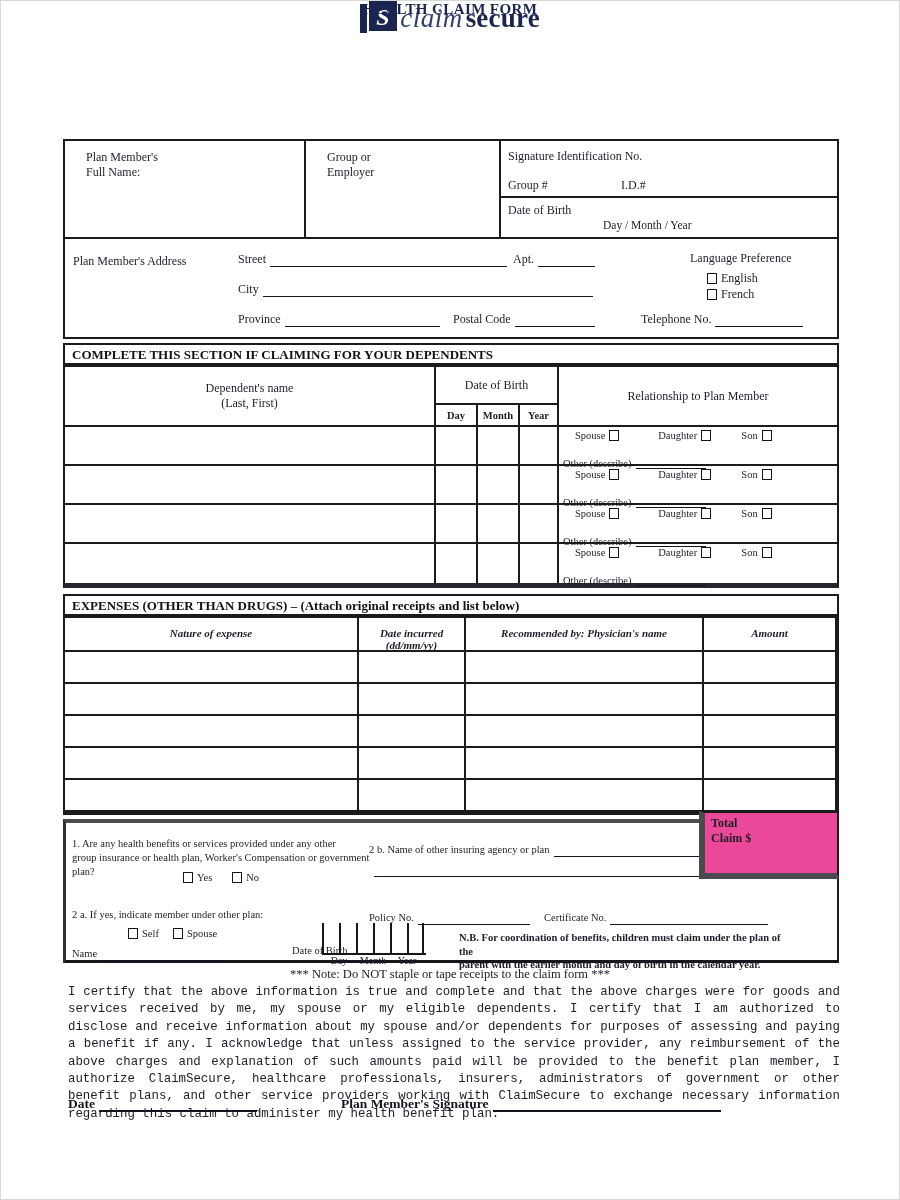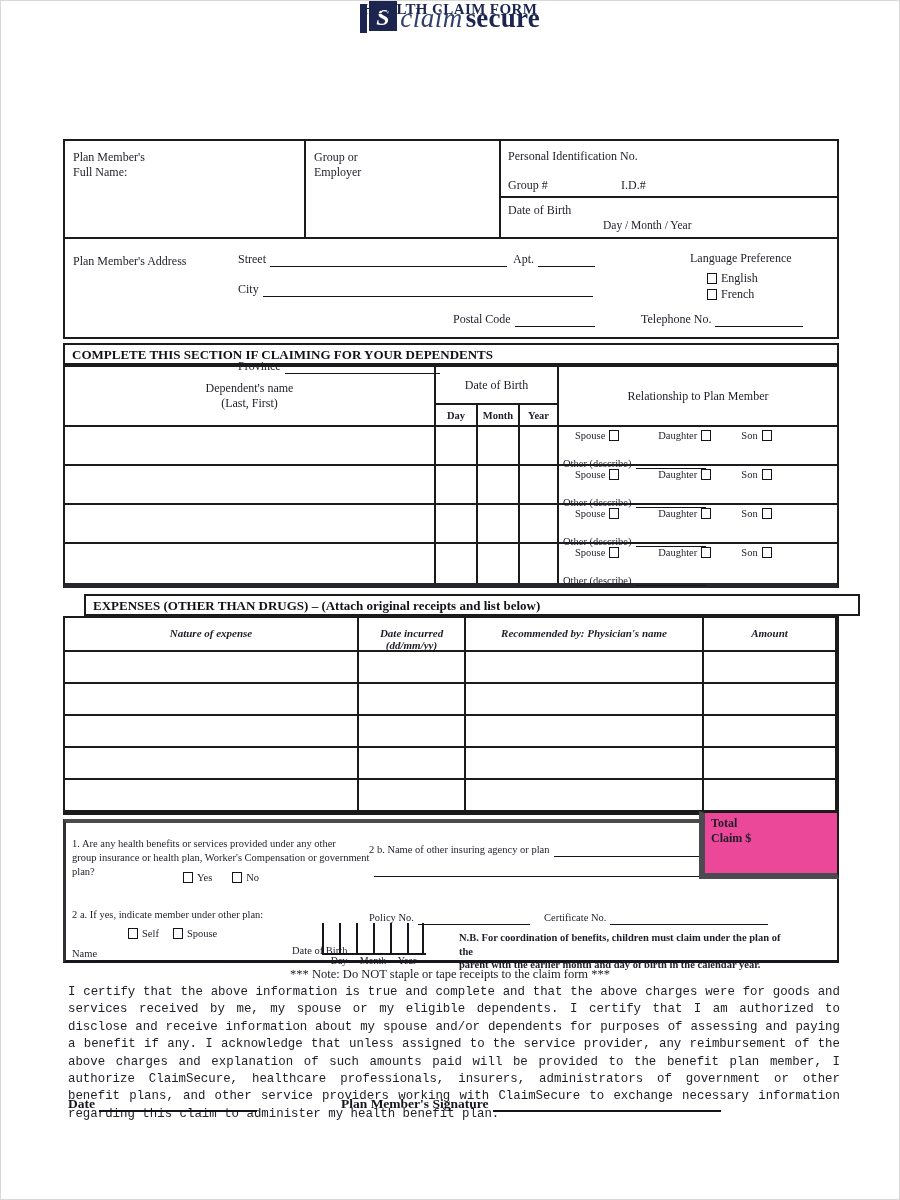--- a/index.html
+++ b/index.html
@@ -34,21 +34,21 @@
   #logo .licon { width:37px; height:33px; position:relative; }
   .brand-claim  { font-style:italic; font-size:27px; color:#33406e; letter-spacing:0.5px; }
   .brand-secure { font-weight:bold; font-size:27px; color:#1b2550; letter-spacing:0.2px; }
   #form-title { left:0; right:0; top:113; text-align:center; font-weight:bold; font-size:15px; color:#1b2550; letter-spacing:0.4px; }
   
   #box-top {
     left:62px; top:138px; width:776px; height:100px;
     border:2px solid #1b1b1b;
     display:grid; grid-template-columns:241px 195px 1fr;
   }
-  #box-top .cell { padding:9px 8px; font-size:12px; }
+  #box-top .cell { padding:9px 21px; font-size:12px; }
   .brd-r { border-right:2px solid #1b1b1b; }
   #cellC { position:relative; padding:0; }
   #cellC .upper { position:relative; height:57px; border-bottom:2px solid #1b1b1b; }
   #cellC .lower { position:relative; height:39px; }
   
   #box-address {
     left:62px; top:238px; width:776px; height:100px;
     border:2px solid #1b1b1b; border-top:none; position:absolute;
   }
   
@@ -130,21 +130,21 @@
   </div>
   <div id="form-title" class="abs">HEALTH CLAIM FORM</div>
 
   <div id="box-top" class="abs">
     <div class="cell brd-r ml">Plan Member's
 Full Name:</div>
     <div class="cell brd-r ml">Group or
 Employer</div>
     <div id="cellC">
       <div class="upper">
-        <span class="abs lbl" style="left:7px; top:8px;">Personal Identification No.</span>
+        <span class="abs lbl" style="left:7px; top:8px;">Signature Identification No.</span>
         <span class="abs lbl" style="left:7px; top:37px;">Group #</span>
         <span class="abs lbl" style="left:120px; top:37px;">I.D.#</span>
       </div>
       <div class="lower">
         <span class="abs lbl" style="left:7px; top:5px;">Date of Birth</span>
         <span class="abs" style="left:102px; top:21px; font-size:11.5px;">Day  /  Month  /  Year</span>
       </div>
     </div>
   </div>
 
@@ -155,21 +155,21 @@
       <span class="lbl">Street</span><span class="fl" style="width:237px;"></span>
     </span>
     <span class="abs" style="left:448px; top:10px;">
       <span class="lbl">Apt.</span><span class="fl" style="width:57px;"></span>
     </span>
 
     <span class="abs" style="left:173px; top:40px;">
       <span class="lbl">City</span><span class="fl" style="width:330px;"></span>
     </span>
 
-    <span class="abs" style="left:173px; top:70px;margin-top:47px;">
+    <span class="abs" style="left:173px; top:70px;">
       <span class="lbl">Province</span><span class="fl" style="width:155px;"></span>
     </span>
     <span class="abs" style="left:388px; top:70px;">
       <span class="lbl">Postal Code</span><span class="fl" style="width:80px;"></span>
     </span>
 
     <span class="abs lbl" style="left:625px; top:12px;">Language Preference</span>
     <span class="abs" style="left:638px; top:29px;">
       <span class="cbx"></span><span class="lbl">English</span>
     </span>
@@ -276,21 +276,21 @@
           </span>
         <span class="grp">
             <span>Son</span>
             <span class="cbx"></span>
           </span>
       </div>
       <div class="relrow2"><span>Other (describe)</span><span class="fl" style="width:70px;"></span></div>
     </div>
   </div>
 
-  <div class="abs section-bar" style="top:593px;margin-left:21px;">EXPENSES (OTHER THAN DRUGS) – (Attach original receipts and list below)</div>
+  <div class="abs section-bar" style="top:593px;">EXPENSES (OTHER THAN DRUGS) – (Attach original receipts and list below)</div>
 
   <div id="exp-table" class="abs">
     <div class="ecell ehead ctr">Nature of expense</div>
     <div class="ecell ehead ctr">Date incurred (dd/mm/yy)</div>
     <div class="ecell ehead ctr">Recommended by: Physician's name</div>
     <div class="ecell ehead ctr no-r">Amount</div>
 
     <div class="ecell"></div>
     <div class="ecell"></div>
     <div class="ecell"></div>

